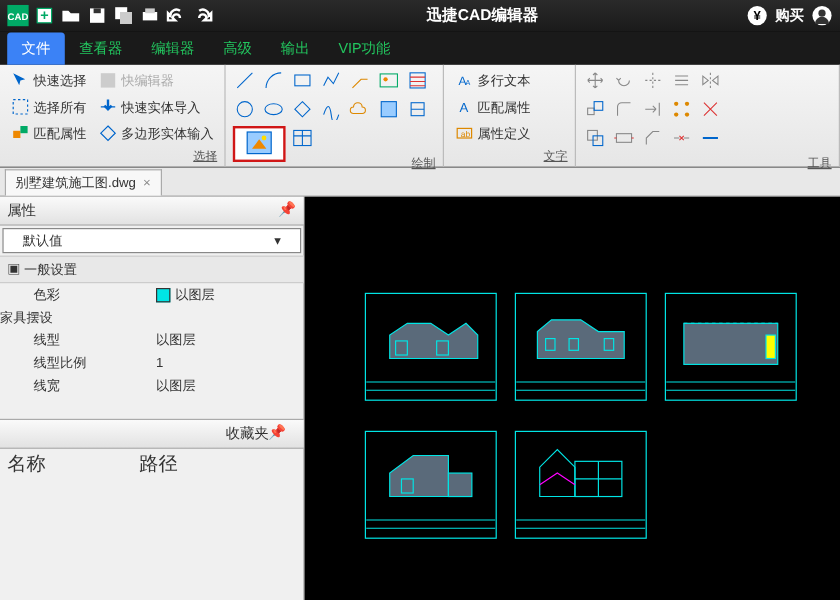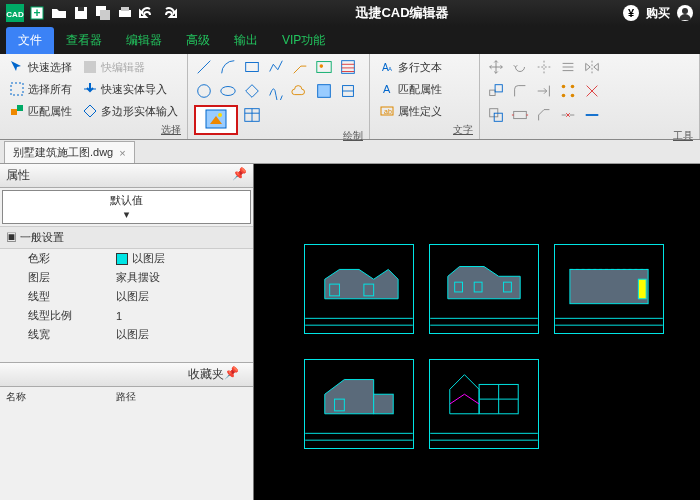--- a/index.html
+++ b/index.html
@@ -27,28 +27,28 @@
 .smgrid { display: grid; grid-template-columns: repeat(5, 22px); grid-auto-rows: 22px; gap: 2px; }
 
 .doctab-bar { height: 24px; background: #e8e8e8; border-bottom: 1px solid #999; display: flex; align-items: flex-end; padding-left: 4px; }
 .doctab { background: #f8f8f8; border: 1px solid #aaa; border-bottom: none; padding: 3px 8px; font-size: 11px; display: flex; align-items: center; gap: 6px; }
 .doctab .x { color: #888; cursor: pointer; }
 
 .workspace { display: flex; height: 336px; }
 .left-panel { width: 254px; background: #f0f0f0; display: flex; flex-direction: column; border-right: 1px solid #777; }
 .panel-title { background: linear-gradient(#fafafa,#e2e2e2); padding: 3px 6px; font-size: 12px; border-bottom: 1px solid #aaa; display: flex; justify-content: space-between; }
 .panel-title .pin { color: #666; }
-.combo { margin: 2px; border: 1px solid #888; background: #fff; padding: 2px 4px; font-size: 11px; display: flex; justify-content: space-between; align-items: center; flex-direction: column; }
+.combo { margin: 2px; border: 1px solid #888; background: #fff; padding: 2px 16px; font-size: 11px; display: flex; justify-content: space-between; align-items: center; }
 .section-hdr { background: #e8e8e8; padding: 3px 6px; font-size: 11px; border-top: 1px solid #ccc; border-bottom: 1px solid #ccc; }
 .proprow { display: flex; padding: 2px 0; font-size: 11px; }
-.proprow .k { width: 116px; padding-left: 28px; }
+.proprow .k { width: 130px; padding-left: 28px; }
 .proprow .v { flex: 1; display: flex; align-items: center; gap: 4px; }
 .swatch { width: 12px; height: 12px; background: #00e5e5; border: 1px solid #333; }
 .fav-hdr { background: linear-gradient(#fafafa,#e2e2e2); padding: 3px 14px; font-size: 12px; border-top: 1px solid #aaa; border-bottom: 1px solid #aaa; display:flex; justify-content:flex-end;}
-.fav-cols { display: flex; padding: 3px 6px; font-size: 10px; }
+.fav-cols { display: flex; padding: 3px 6px; font-size: 16px; }
 .fav-cols div:first-child { width: 110px; }
 
 .canvas { flex: 1; background: #000; position: relative; }
 .thumb { position: absolute; border: 1px solid #00e5e5; }
 .thumb svg { width: 100%; height: 100%; }
 
 svg { display: block; }
 </style>
 </head>
 <body>
@@ -412,21 +412,20 @@
       </div>
     <div class="section-hdr">▣ <span>一般设置</span></div>
     <div class="proprow">
         <div class="k">色彩</div>
         <div class="v">
           <span class="swatch"></span>
           <span>以图层</span>
         </div>
       </div>
     <div class="proprow">
-        <div class="k">图层</div>
         <div class="v">家具摆设</div>
       </div>
     <div class="proprow">
         <div class="k">线型</div>
         <div class="v">以图层</div>
       </div>
     <div class="proprow">
         <div class="k">线型比例</div>
         <div class="v">1</div>
       </div>

